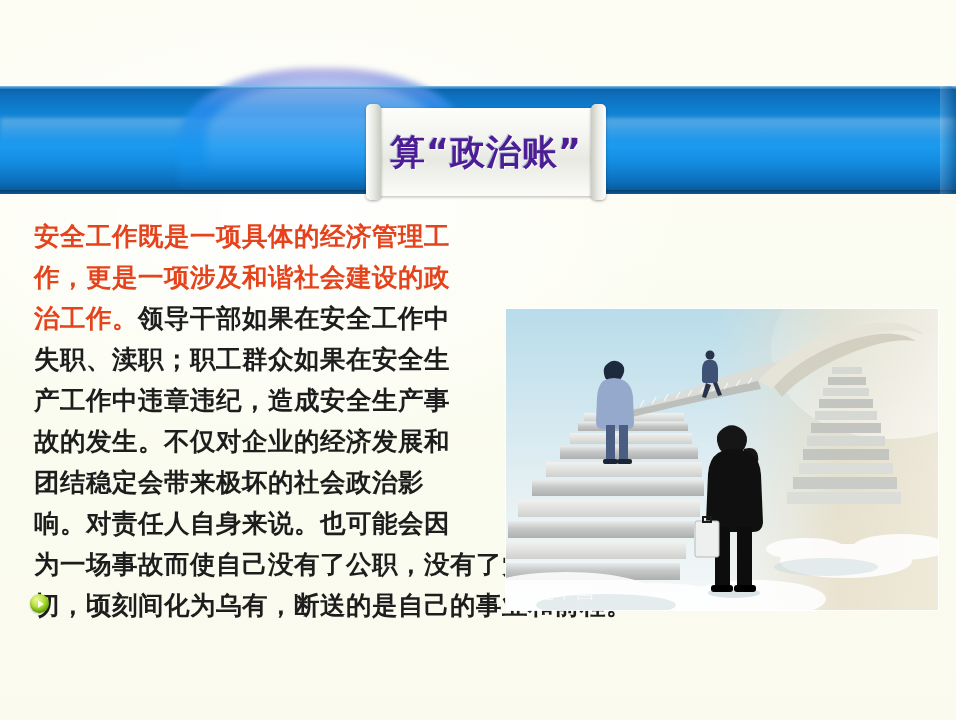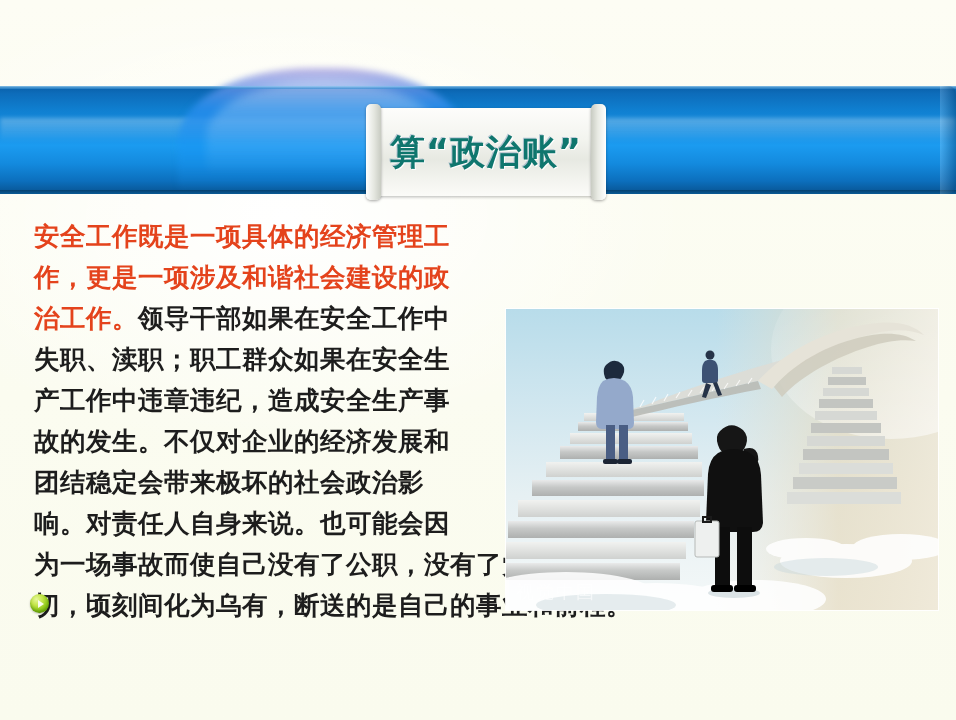--- a/index.html
+++ b/index.html
@@ -134,21 +134,21 @@
   .plaque-title {
     position: absolute;
     left: 0; top: 0;
     width: 100%; height: 100%;
     display: flex;
     align-items: center;
     justify-content: center;
     font-size: 35px;
     font-weight: bold;
     letter-spacing: 1px;
-    color: #0f766e;
+    color: #4c1d95;
     text-shadow: 1px 1px 0 rgba(255,255,255,.9), -1px -1px 0 rgba(10,70,140,.25);
     white-space: nowrap;
   }
 
   
   .body-copy {
     position: absolute;
     left: 34px;
     top: 216px;
     width: 892px;

